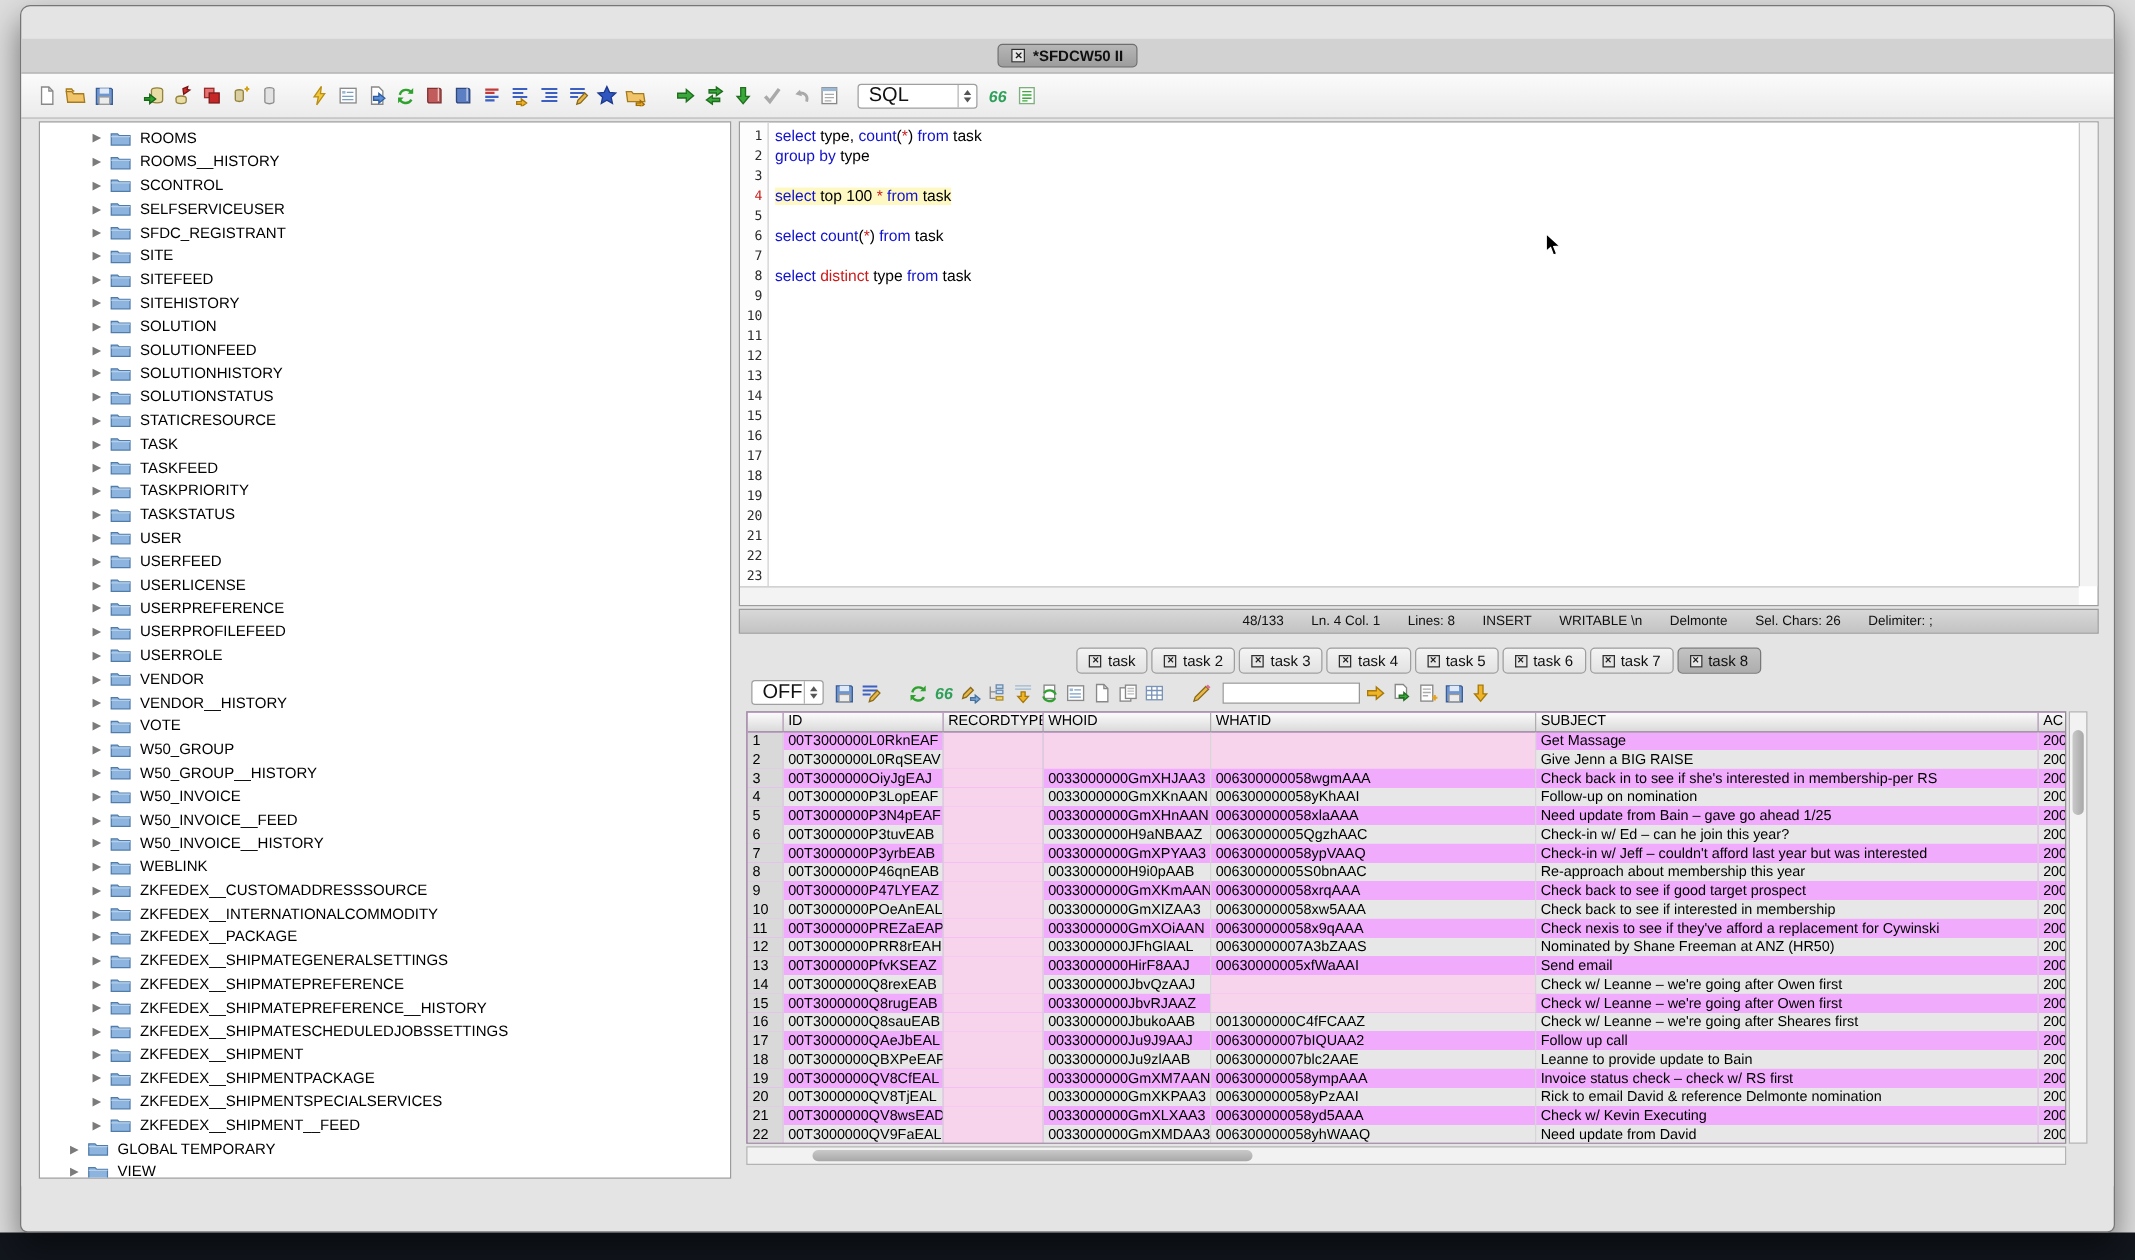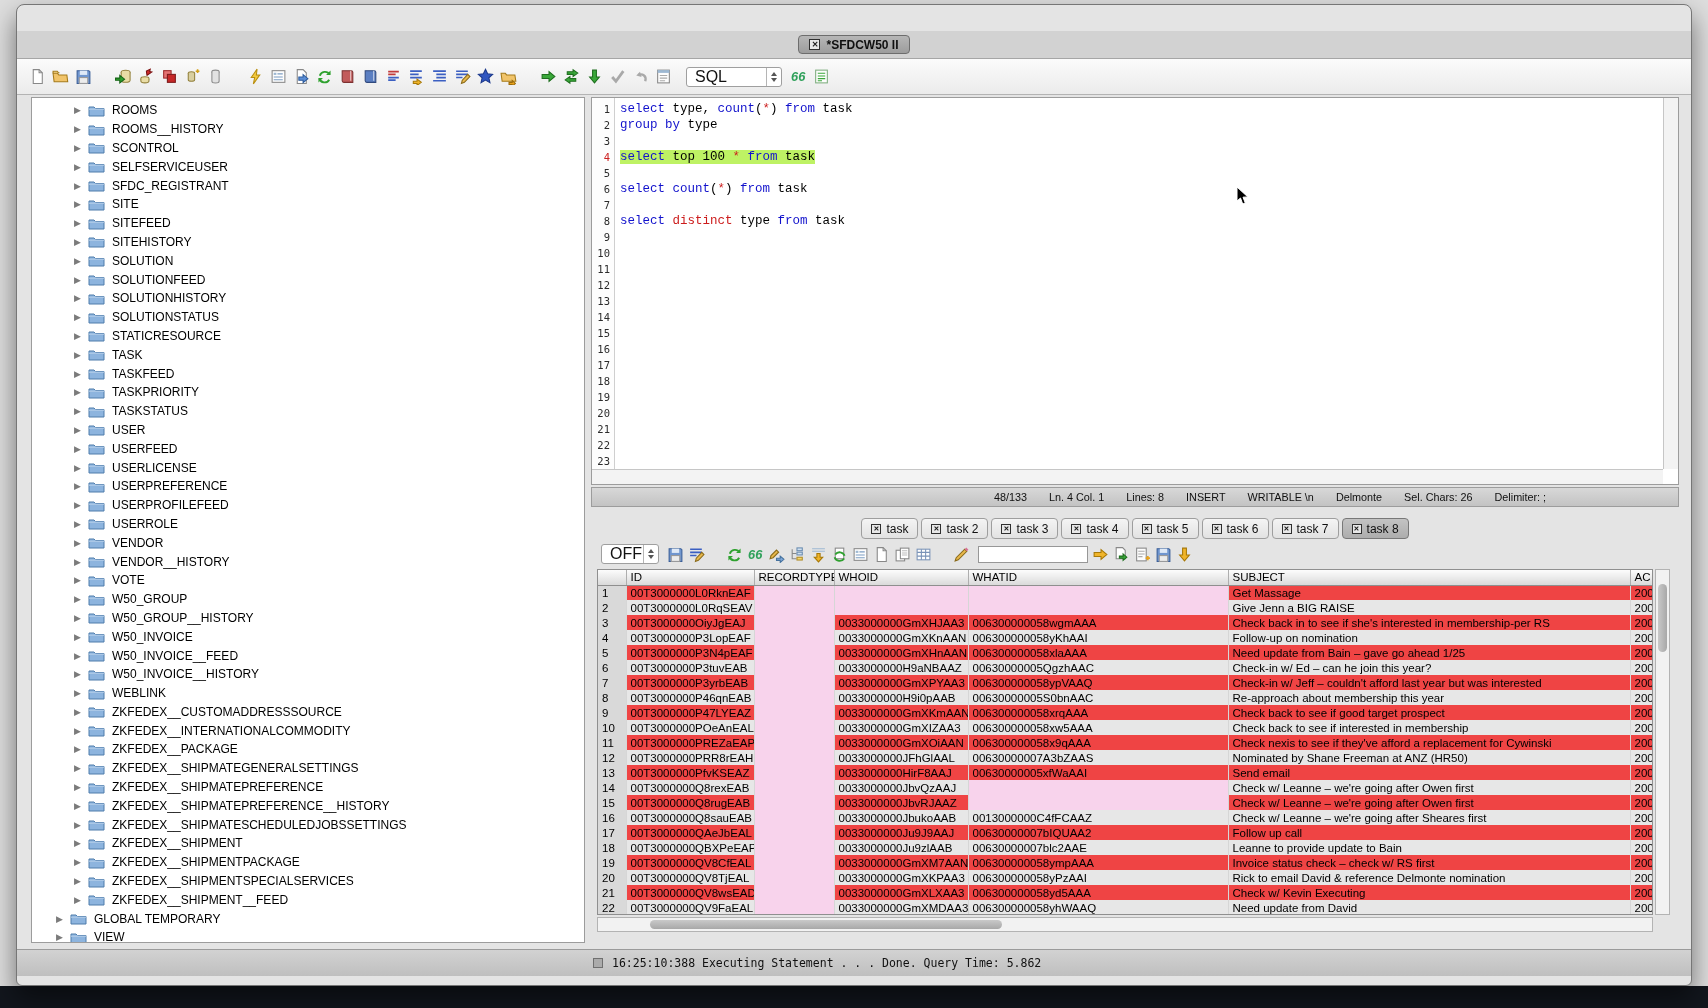--- a/index.html
+++ b/index.html
@@ -66,25 +66,25 @@
 
   
   .editor { position:absolute; left:0; top:2px; width:1088px; height:388px;
             background:#fff; border:1px solid #9c9c9c; overflow:hidden; }
   .gutter { position:absolute; left:0; top:0; bottom:15px; width:23px; background:#fdfdfd;
             border-right:1px solid #cfcfcf; padding-top:3px; }
   .gno { height:16px; line-height:16px; text-align:right; padding-right:4px;
          font-family:"DejaVu Sans Mono", monospace; font-size:10.5px; color:#2c2c2c; }
   .gno.cur { color:#cc2020; }
   .code { position:absolute; left:24px; top:0; right:15px; bottom:15px; padding:3px 0 0 4px;
-          font-family:Liberation Mono, monospace; font-size:12.5px; line-height:16px;
+          font-family:Liberation Sans, sans-serif; font-size:12.5px; line-height:16px;
           white-space:pre; color:#000; cursor:text; }
   .codeline { height:16px; }
   .k { color:#1212cc; } .r { color:#cc1b1b; }
-  .sel { background:#bef264; }
+  .sel { background:#fef9c3; }
   .ed-vscroll { position:absolute; right:0; top:0; bottom:15px; width:15px; background:#f3f3f3; border-left:1px solid #c6c6c6; }
   .ed-hscroll { position:absolute; left:0; right:15px; bottom:0; height:15px; background:#f3f3f3; border-top:1px solid #c6c6c6; }
 
   
   .editor-status { position:absolute; left:0; top:392px; width:1088px; height:20px;
                    background:linear-gradient(#d8d8d8,#c3c3c3); border:1px solid #9c9c9c;
                    display:flex; align-items:center; gap:22px; padding-left:402px;
                    font-size:10.8px; color:#101010; white-space:nowrap; }
 
   
@@ -98,21 +98,21 @@
 
   
   .result-toolbar { position:absolute; left:0; top:446px; width:1088px; height:26px;
                     display:flex; align-items:center; padding-left:10px; }
   .result-toolbar .icon { width:21px; }
   .search-input { width:110px; height:17px; border:1px solid #979797; background:#fff;
                   font-size:11px; padding:0 3px; margin:0 4px; }
 
   
   .grid { position:absolute; left:6px; top:474px; width:1056px; height:346px; overflow:hidden;
-          border:1px solid #8f8f8f; background:#ef4444; }
+          border:1px solid #8f8f8f; background:#f0abfc; }
   table.gridtab { border-collapse:collapse; table-layout:fixed; width:1056px; }
   table.gridtab th { height:15px; background:linear-gradient(#fcfcfc,#dadada);
         border-right:1px solid #aeaeae; border-bottom:1px solid #8f8f8f;
         font-size:11.5px; font-weight:normal; text-align:left; padding:0 4px; color:#000;
         white-space:nowrap; overflow:hidden; }
   table.gridtab td { height:15px; font-size:11.5px; padding:0 4px; white-space:nowrap; overflow:hidden;
         border-right:1px solid #d6d6d6; color:#000; }
   tr.even td { background:#e7e7e7; }
   td.rn { background:#d9d9d9 !important; border-right:1px solid #9f9f9f; color:#111; }
   td.pink { background:#f8d3ec !important; }
@@ -1230,24 +1230,20 @@
         <div class="grid-vscroll">
             <div class="thumb"></div>
           </div>
         <div class="grid-hscroll">
             <div class="thumb"></div>
           </div>
 
       </div>
     </div>
 
-    <div class="statusbar">
-      <span class="status-icon"></span>
-      <span class="status-text">16:25:10:388 Executing Statement . . . Done. Query Time: 5.862</span>
-    </div>
   </div>
 
   <div class="cursor">
     <svg width="14" height="20" viewBox="0 0 14 20">
         <path d="M1 1l0 14 3.5-3 2.2 6 2.6-1-2.3-5.8 4.8-.3z" fill="#000" stroke="#fff" stroke-width="1"></path>
       </svg>
   </div>
 </div>
 
 </body></html>

